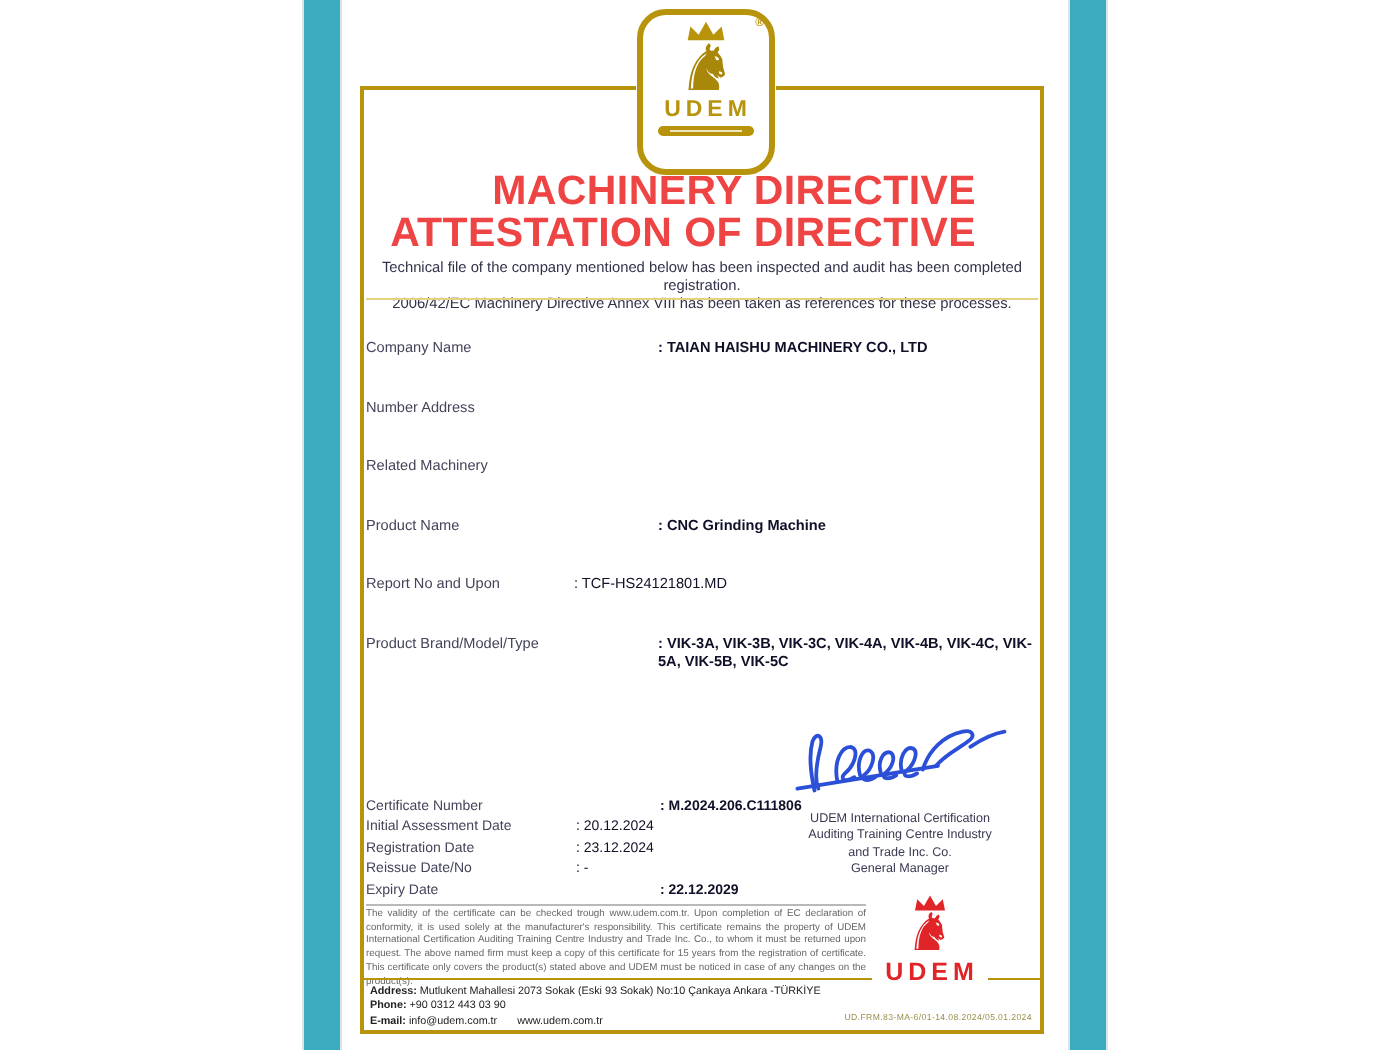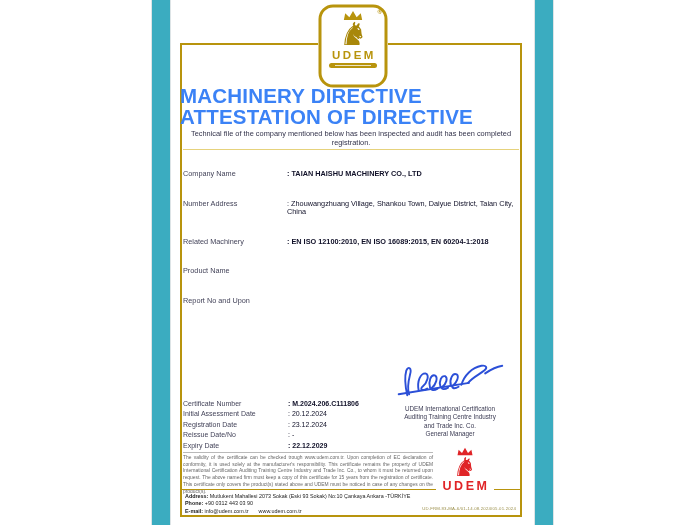--- a/index.html
+++ b/index.html
@@ -30,29 +30,29 @@
     font-family:"DejaVu Sans", sans-serif;line-height:1;
   }
   .logo-top .knight{font-size:32px;color:#a8870a;margin-top:-3px;}
   .logo-top .wordmark{
     font-size:11.5px;font-weight:bold;color:#b8940d;letter-spacing:2.5px;text-indent:2px;margin-top:-1px;
   }
   .ribbon{width:48px;height:5px;background:#b8940d;border-radius:3px;margin-top:2px;position:relative;}
   .ribbon:after{content:"";position:absolute;left:6px;right:6px;top:2px;height:1px;background:rgba(255,255,255,.75);}
 
   
-  .title{position:absolute;left:180px;top:85px;width:308px;text-align:left;color:#3b82f6;font-weight:bold;line-height:21px;font-size:20.5px;letter-spacing:.2px;}
+  .title{position:absolute;left:180px;top:85px;width:308px;text-align:right;color:#ef4444;font-weight:bold;line-height:21px;font-size:20.5px;letter-spacing:.2px;}
   .subtitle{position:absolute;left:186px;top:129px;width:330px;text-align:center;color:#32324a;font-size:7.4px;line-height:9.2px;}
 
   
   .fields{position:absolute;left:183px;top:149px;width:336px;border-top:1px solid #e6d27c;padding-top:20px;}
   .frow{display:flex;margin-bottom:21px;font-size:7.3px;line-height:8.6px;}
   .frow .lbl{width:104px;flex:none;color:#44445a;}
   .frow .val{flex:1;color:#101028;}
-  .bold{font-weight:bold;}
+  .bold{font-weight:bold;margin-left:42px;}
 
   
   .signature{position:absolute;left:388px;top:362px;width:124px;text-align:center;z-index:2;}
   .sig-org{font-size:6.3px;line-height:7.4px;color:#3a3a52;margin-top:1px;}
 
   
   .details{position:absolute;left:183px;top:399px;width:252px;}
   .drow{display:flex;font-size:7px;line-height:10.4px;}
   .drow .lbl{width:105px;flex:none;color:#44445a;}
   .drow .val{flex:1;color:#101028;}
@@ -102,40 +102,45 @@
     <span class="wordmark">UDEM</span>
     <span class="ribbon"></span>
   </div>
 
   <div class="title">
     <div>MACHINERY DIRECTIVE</div>
     <div>ATTESTATION OF DIRECTIVE</div>
   </div>
   <div class="subtitle">
     <div>Technical file of the company mentioned below has been inspected and audit has been completed registration.</div>
+    <div>2006/42/EC Machinery Directive Annex VIII has been taken as references for these processes.</div>
   </div>
 
   <div class="fields">
     <div class="frow">
       <span class="lbl">Company Name</span>
       <span class="val bold">: TAIAN HAISHU MACHINERY CO., LTD</span>
     </div>
     <div class="frow">
       <span class="lbl">Number Address</span>
-      <span class="val">: Zhouwangzhuang Village, Shankou Town, Daiyue District, Taian City, China</span>
     </div>
     <div class="frow">
       <span class="lbl">Related Machinery</span>
-      <span class="val bold">: EN ISO 12100:2010, EN ISO 16089:2015, EN 60204-1:2018</span>
     </div>
     <div class="frow">
       <span class="lbl">Product Name</span>
+      <span class="val bold">: CNC Grinding Machine</span>
     </div>
     <div class="frow">
       <span class="lbl">Report No and Upon</span>
+      <span class="val">: TCF-HS24121801.MD</span>
+    </div>
+    <div class="frow">
+      <span class="lbl">Product Brand/Model/Type</span>
+      <span class="val bold">: VIK-3A, VIK-3B, VIK-3C, VIK-4A, VIK-4B, VIK-4C, VIK-5A, VIK-5B, VIK-5C</span>
     </div>
   </div>
 
   <div class="signature">
     <svg width="118" height="38" viewBox="0 0 120 40">
       <g fill="none" stroke="#2b4fd7" stroke-width="2" stroke-linecap="round">
         <path d="M6,34 C30,30 55,26 80,22"></path>
         <path d="M15,35 C13,26 12,16 14,9 C16,4 20,6 18,13 C16,21 15,29 17,34"></path>
         <path d="M27,30 C25,20 29,12 34,12 C39,13 36,22 31,26 C28,29 31,31 36,28"></path>
         <path d="M39,27 C37,20 40,13 44,14 C48,16 45,24 41,27 C39,29 42,31 47,28"></path>

